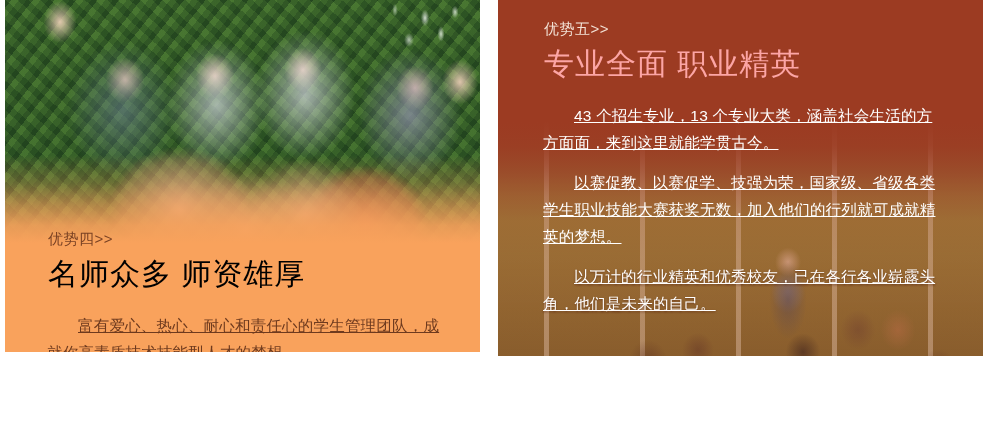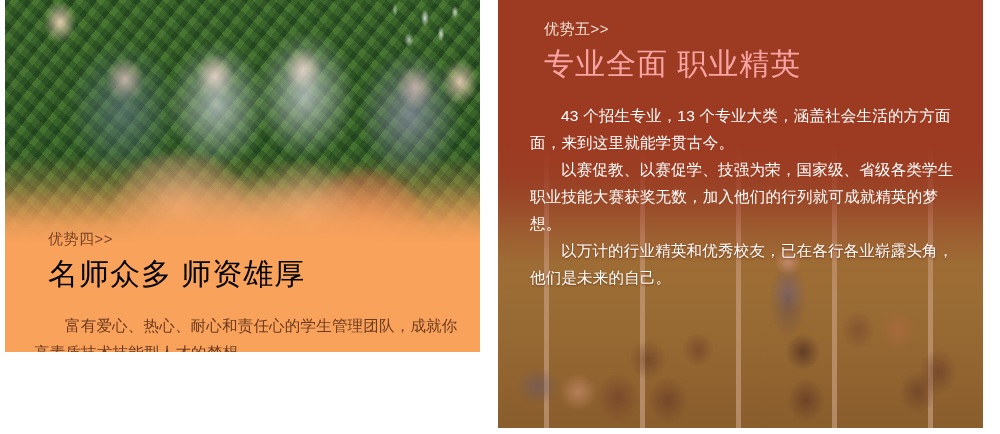--- a/index.html
+++ b/index.html
@@ -72,21 +72,21 @@
   .left-content{
     position:absolute;
     left:29px;top:228px;
     width:428px;
   }
 
   
   .panel-right{
     position:absolute;
     left:498px;top:0px;
-    width:485px;height:428px;
+    width:485px;height:356px;
     overflow:hidden;
     background:#9C3B22;
   }
   .photo-lawn{
     position:absolute;left:0;right:0;top:0;bottom:0;
     background:
       radial-gradient(ellipse 26px 54px at 290px 300px, rgba(56,70,110,0.55) 0%, rgba(0,0,0,0) 72%),
       radial-gradient(ellipse 18px 20px at 290px 262px, rgba(236,196,168,0.85) 0%, rgba(0,0,0,0) 72%),
       radial-gradient(ellipse 24px 30px at 290px 292px, rgba(150,170,210,0.55) 0%, rgba(0,0,0,0) 70%),
       radial-gradient(ellipse 30px 26px at 40px 386px, rgba(70,90,160,0.5) 0%, rgba(0,0,0,0) 72%),
@@ -147,23 +147,24 @@
     font-weight:400;
     letter-spacing:1px;
     margin:0 0 18px 14px;
   }
   .headline-left{color:#000000;}
   .headline-right{color:#fca5a5;}
 
   .body-para{
     font-size:15.5px;
     line-height:27px;
-    margin:0;
+    margin:13px;
     text-indent:2em;
     letter-spacing:0.2px;
+    text-decoration:underline;
   }
   .body-left{color:#6E3A1E;}
   .body-right{color:#FFFFFF;}
   .body-right.shadowed{text-shadow:0 1px 2px rgba(80,26,10,0.55);}
 </style>
 </head>
 <body>
 
 <div class="stage">
 

